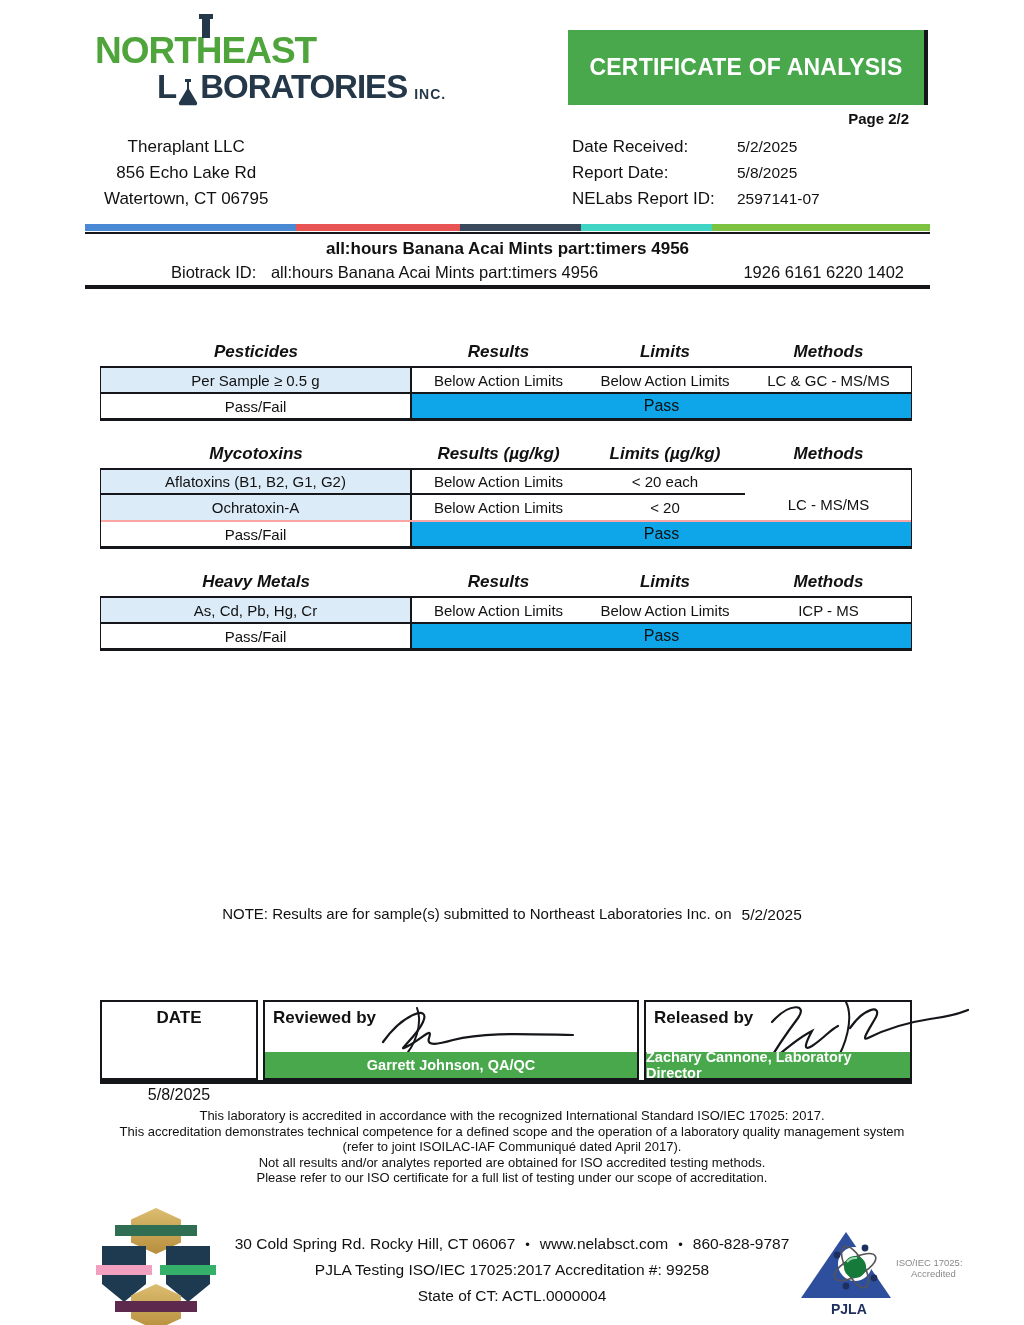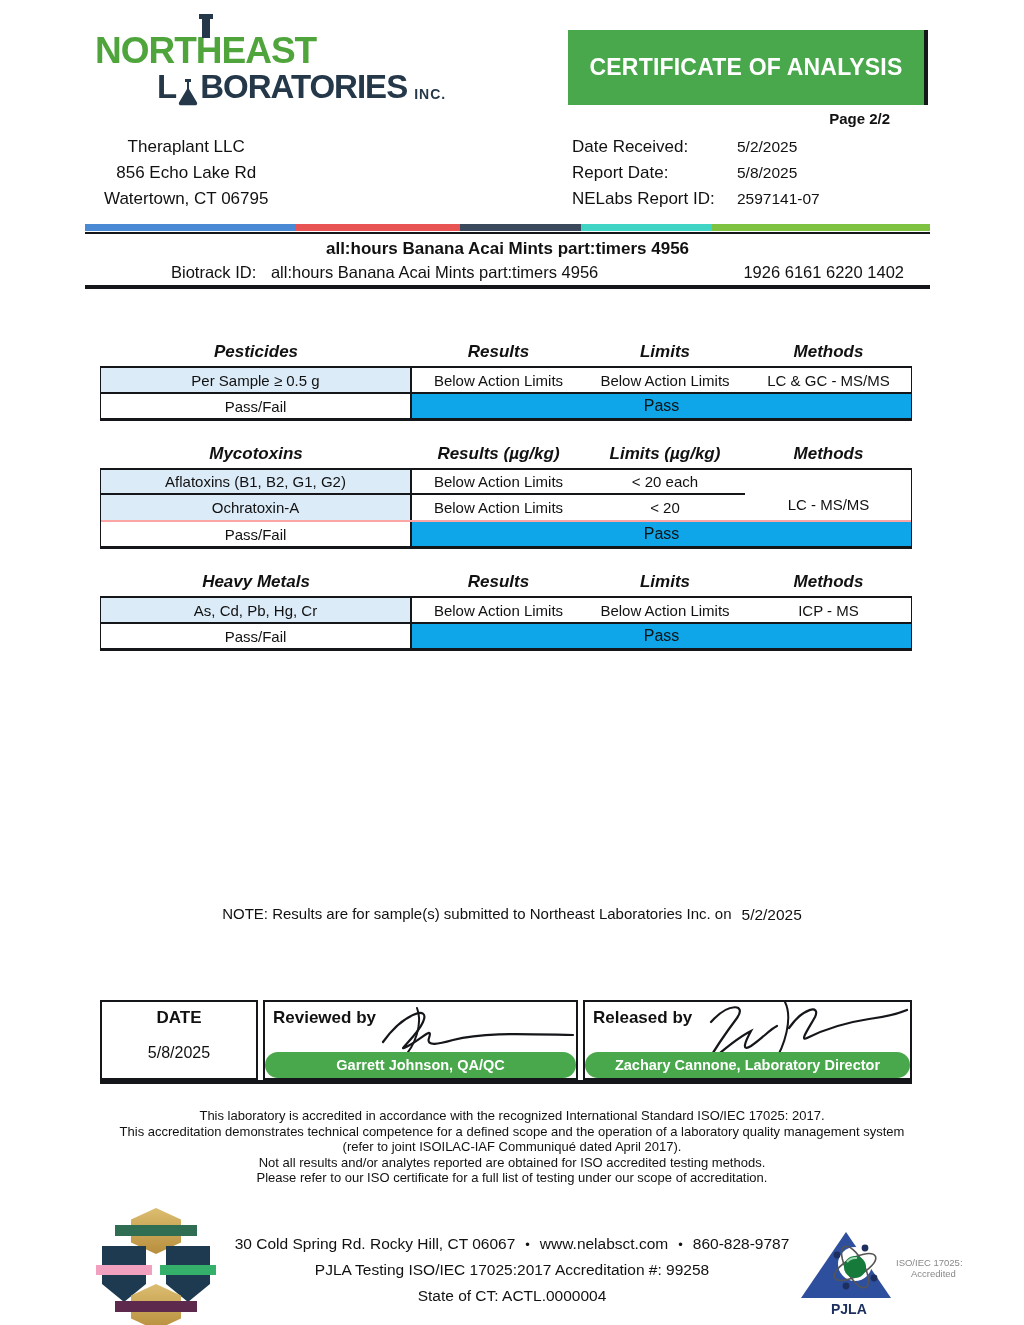--- a/index.html
+++ b/index.html
@@ -17,21 +17,21 @@
   .tube { position:absolute; left:107px; top:-16px; width:8px; height:24px; background:#24384a; }
   .tube::before { content:""; position:absolute; left:-3px; top:0; width:14px; height:5px; background:#24384a; }
   .logo-line2 { color:#24384a; font-weight:bold; font-size:33px; letter-spacing:-1px; margin-left:62px; margin-top:-4px; display:flex; align-items:flex-end; }
   .logo-inc { font-size:14px; letter-spacing:1px; margin-left:7px; margin-bottom:4px; font-weight:bold; }
   .flask { margin:0 1px; }
 
   
   .cert-box { left:568px; top:30px; width:360px; height:75px; background:#4aa84c;
     border-right:4px solid #14161a; display:flex; align-items:center; justify-content:center; }
   .cert-box span { color:#fff; font-weight:bold; font-size:23px; letter-spacing:0.2px; }
-  .page-num { left:752px; top:110px; width:138px; text-align:right; font-weight:bold; font-size:15px; }
+  .page-num { left:771px; top:110px; width:138px; text-align:right; font-weight:bold; font-size:15px; }
 
   
   .client { left:104px; top:134px; font-size:17px; line-height:26px;text-align:center; }
   .meta { left:572px; top:134px; font-size:17px; line-height:26px; }
   .meta-row { display:flex; }
   .meta-label { width:165px; }
   .meta-value { font-size:15.5px; }
 
   
   .stripe { left:85px; top:224px; width:845px; height:7px; display:flex; }
@@ -63,30 +63,30 @@
   .myco-grid .bb { border-bottom:2px solid #14161a; }
   .method-merged { grid-column:4; grid-row:1 / 3; height:auto !important; border-bottom:0 !important;margin-top:18px; }
 
   
   .note { left:0; top:905px; width:1024px; text-align:center; font-size:15px; }
   .note .note-date { margin-left:10px; position:relative; top:1px; font-size:15.5px; }
 
   
   .signoff { left:100px; top:1000px; width:812px; }
   .signoff-row { display:flex; gap:5px; height:80px; }
-  .sig-box { border:2.5px solid #14161a; background:#fff; position:relative; }
+  .sig-box { border:2.5px solid #14161a; background:#fff; position:relative;gap:42px; }
   .date-box { width:158px; display:flex; flex-direction:column; align-items:center; }
   .date-box .dlabel { font-weight:bold; font-size:17px; margin-top:6px; }
   .date-box .dvalue { font-size:16px; margin-top:16px; }
-  .mid-box { width:315px; }
+  .mid-box { width:376px; }
   .right-box { flex:1; }
   .sig-label { position:absolute; left:8px; top:6px; font-weight:bold; font-size:17px; }
   .sig-svg { position:absolute; pointer-events:none; }
   .green-bar { position:absolute; left:0; right:0; bottom:0; height:26px; background:#4aa84c;
-    display:flex; align-items:center; justify-content:center;border-radius:13px; }
+    display:flex; align-items:center; justify-content:center; }
   .green-bar span { color:#fff; font-weight:bold; font-size:14.5px; }
   .signoff-bottom { height:4px; background:#14161a; }
 
   
   .accred { left:0; top:1108px; width:1024px; text-align:center; font-size:13px; line-height:15.5px; }
 
   
   .footer-text { left:0; width:1024px; text-align:center; }
   .ft1 { top:1235px; font-size:15.5px; }
   .ft1 .bullet { margin:0 10px; font-size:13px; }

